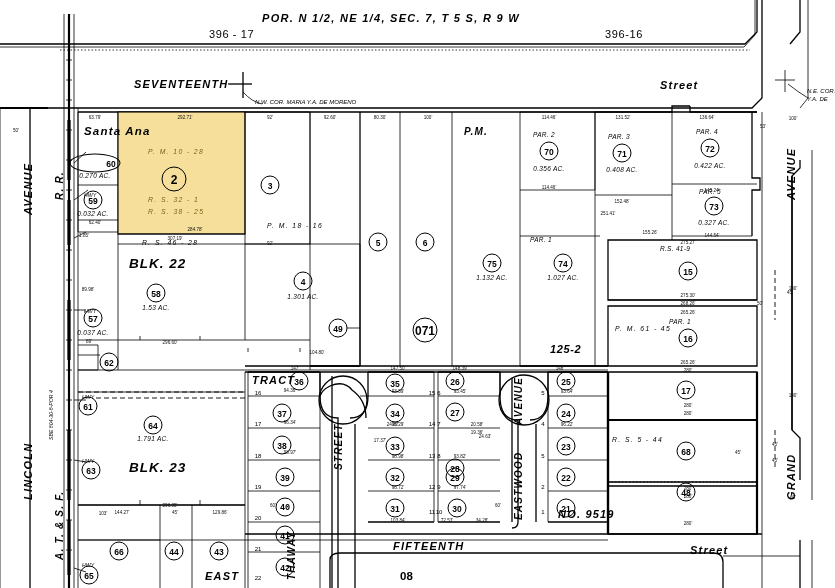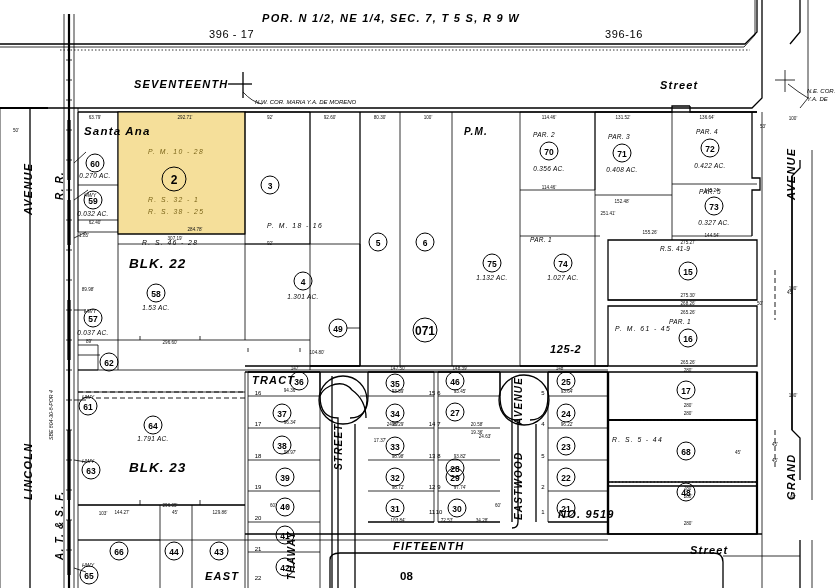--- a/index.html
+++ b/index.html
@@ -331,21 +331,21 @@
   <div class="lbl acr" style="left:530px;top:236px;">PAR. 1</div>
   <div class="lbl acr" style="left:669px;top:318px;">PAR. 1</div>
 
   <div class="lbl s6" style="left:84px;top:192px;font-style:italic;">HWY</div>
   <div class="lbl s6" style="left:84px;top:308px;font-style:italic;">HWY</div>
   <div class="lbl s6" style="left:82px;top:394px;font-style:italic;">HWY</div>
   <div class="lbl s6" style="left:82px;top:458px;font-style:italic;">HWY</div>
   <div class="lbl s6" style="left:82px;top:562px;font-style:italic;">HWY</div>
 
   <div id="parcels-layer">
-      <div class="pcl" style="left: 95px; top: 163px;">60</div>
+      <div class="pcl" style="left: 95px; top: 163px; padding-left: 32px;">60</div>
       <div class="lbl acr center" style="left: 95px; top: 175px;">0.270 AC.</div>
       <div class="pcl" style="left: 93px; top: 200px;">59</div>
       <div class="lbl acr center" style="left: 93px; top: 213px;">0.032 AC.</div>
       <div class="pcl" style="left: 93px; top: 318px;">57</div>
       <div class="lbl acr center" style="left: 93px; top: 332px;">0.037 AC.</div>
       <div class="pcl" style="left: 109px; top: 362px;">62</div>
       <div class="pcl" style="left: 88px; top: 406px;">61</div>
       <div class="pcl" style="left: 91px; top: 470px;">63</div>
       <div class="pcl" style="left: 89px; top: 575px;">65</div>
       <div class="pcl" style="left: 119px; top: 551px;">66</div>
@@ -385,21 +385,21 @@
       <div class="pcl" style="left: 282px; top: 445px;">38</div>
       <div class="pcl" style="left: 285px; top: 477px;">39</div>
       <div class="pcl" style="left: 285px; top: 507px; font-family: Liberation Mono, monospace;">40</div>
       <div class="pcl" style="left: 285px; top: 535px;">41</div>
       <div class="pcl" style="left: 285px; top: 567px;">42</div>
       <div class="pcl" style="left: 395px; top: 383px;">35</div>
       <div class="pcl" style="left: 395px; top: 413px;">34</div>
       <div class="pcl" style="left: 395px; top: 446px;">33</div>
       <div class="pcl" style="left: 395px; top: 477px;">32</div>
       <div class="pcl" style="left: 395px; top: 508px;">31</div>
-      <div class="pcl" style="left: 455px; top: 381px;">46</div>
+      <div class="pcl" style="left: 455px; top: 381px;">26</div>
       <div class="pcl" style="left: 455px; top: 412px;">27</div>
       <div class="pcl" style="left: 455px; top: 468px;">28</div>
       <div class="pcl" style="left: 455px; top: 477px;">29</div>
       <div class="pcl" style="left: 457px; top: 508px;">30</div>
       <div class="pcl" style="left: 566px; top: 381px;">25</div>
       <div class="pcl" style="left: 566px; top: 413px;">24</div>
       <div class="pcl" style="left: 566px; top: 446px;">23</div>
       <div class="pcl" style="left: 566px; top: 477px;">22</div>
       <div class="pcl" style="left: 566px; top: 508px;">21</div>
     </div>

